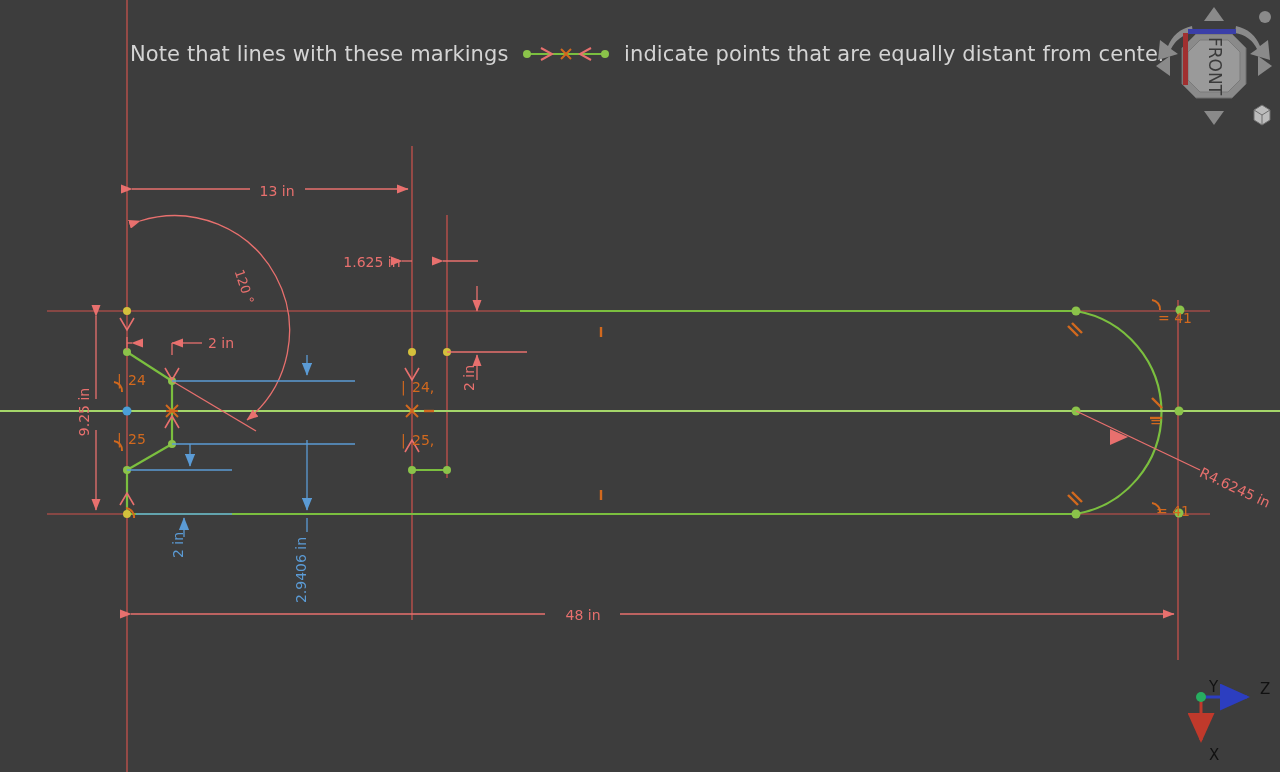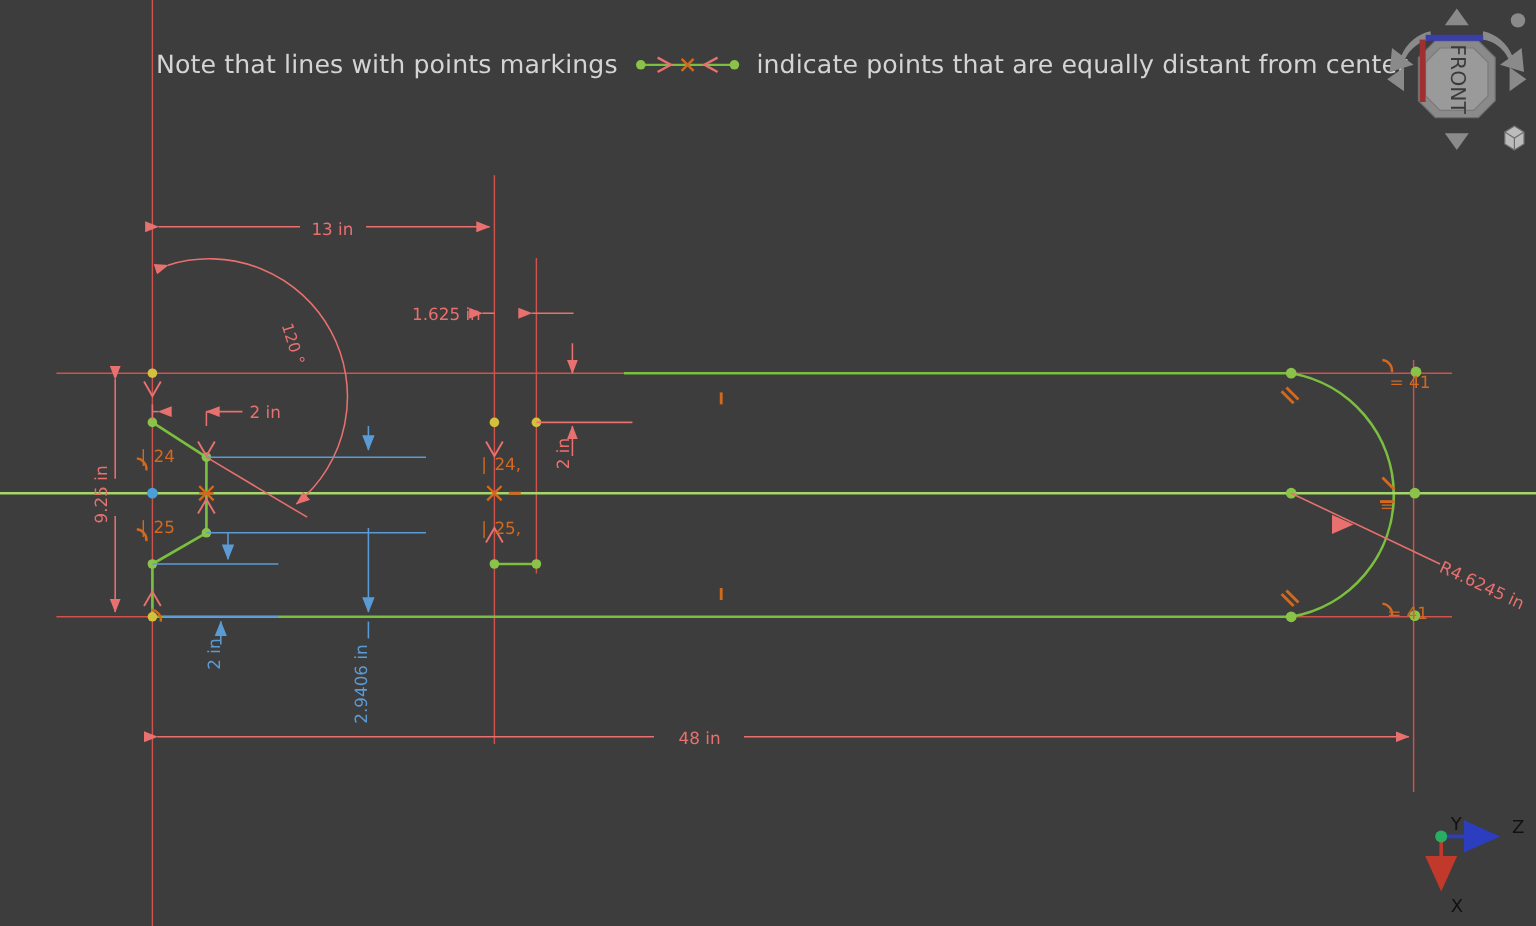--- a/index.html
+++ b/index.html
@@ -218,21 +218,21 @@
       <text x="412" y="392">24,</text>
       <text x="401" y="445">|</text>
       <text x="412" y="445">25,</text>
       <text x="1158" y="323">= 41</text>
       <text x="1156" y="516">= 41</text>
       <text x="1150" y="427">=</text>
     </g>
   </svg>
 
   <div class="note">
-    <span>Note that lines with points markings</span>
+    <span>Note that lines with these markings</span>
     <span class="seg">
       <svg width="90" height="16" viewBox="0 0 90 16">
         <line x1="6" y1="8" x2="84" y2="8" stroke="#7bbf3f" stroke-width="1.8"></line>
         <circle cx="6" cy="8" r="4" fill="#8bc34a"></circle>
         <circle cx="84" cy="8" r="4" fill="#8bc34a"></circle>
         <path d="M20,2 L31,8 L20,14" fill="none" stroke="#e8706e" stroke-width="2"></path>
         <path d="M70,2 L59,8 L70,14" fill="none" stroke="#e8706e" stroke-width="2"></path>
         <g stroke="#d2691e" stroke-width="2">
           <line x1="40" y1="3" x2="50" y2="13"></line>
           <line x1="50" y1="3" x2="40" y2="13"></line>

